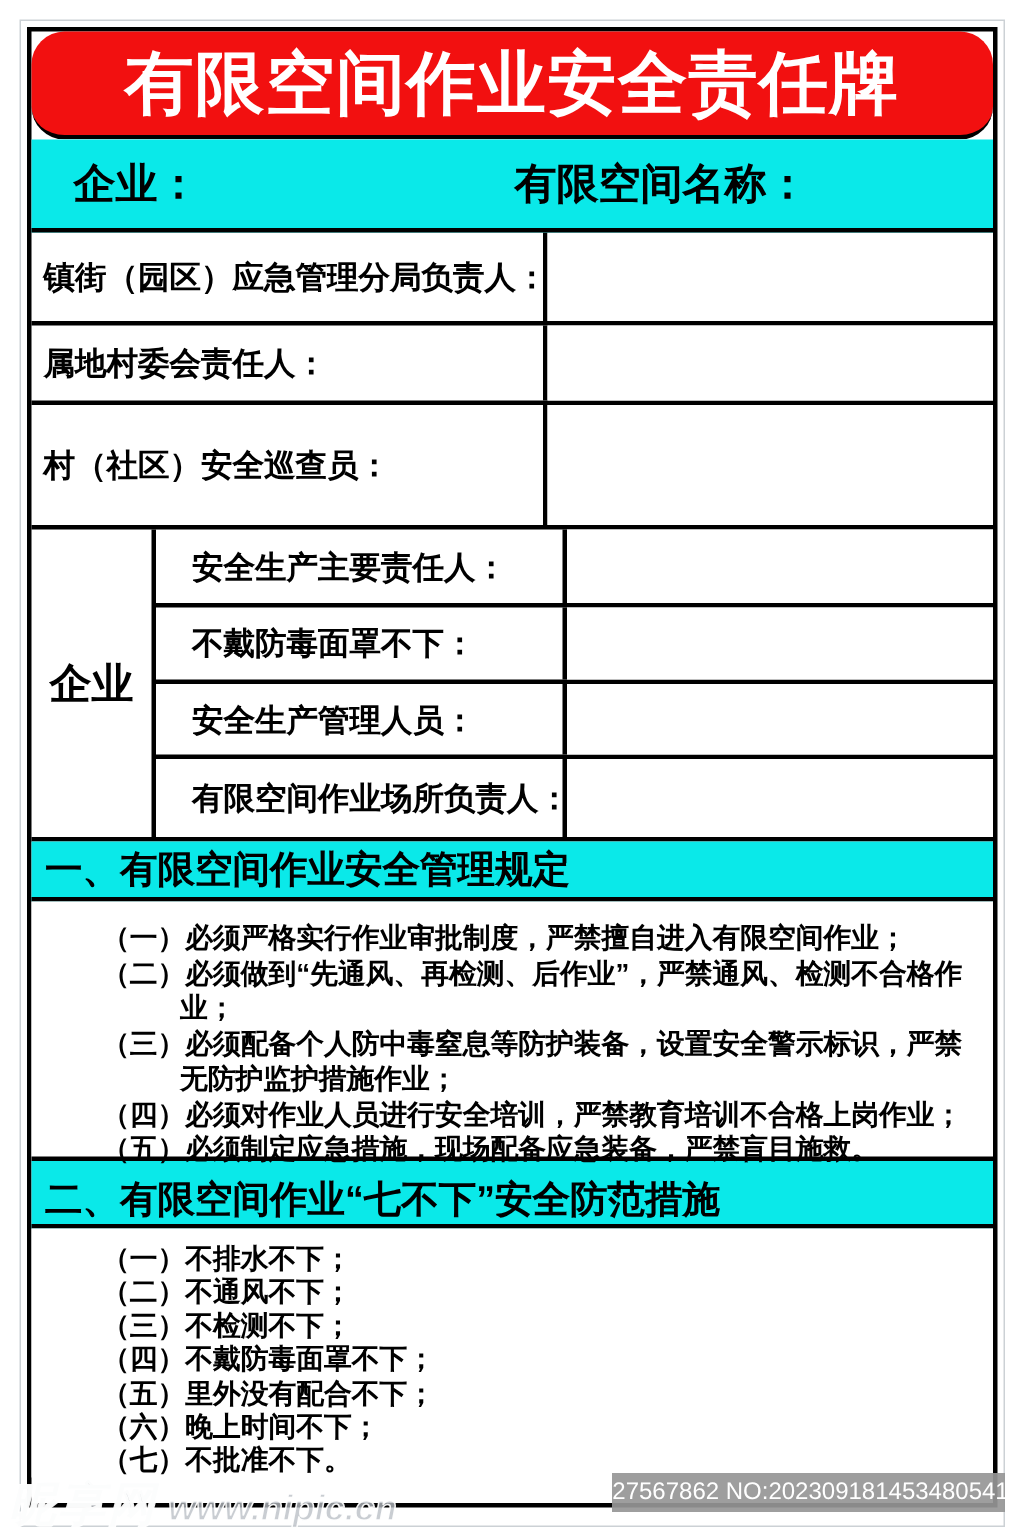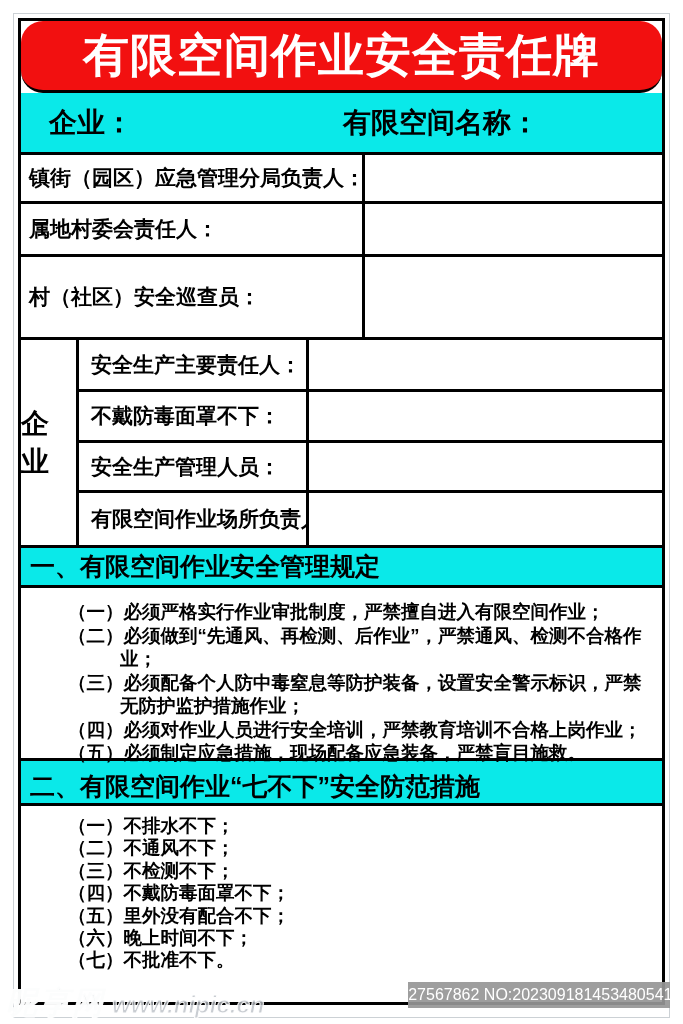--- a/index.html
+++ b/index.html
@@ -22,40 +22,40 @@
   }
   .title-text { color:#fff; font-size:46px; font-weight:bold; letter-spacing:1px; white-space:nowrap; }
   .band-cyan-top {
     height: 62px; border-bottom: 3px solid #000; background: var(--band-cyan, #0ae9e9);
     position: relative; display: flex; align-items: center;
     font-size: 28px; font-weight: bold;
   }
   .company-label { margin-left: 28px; white-space: nowrap; text-align: right; }
   .space-name-label { position: absolute; left: 322px; top: 50%; transform: translateY(-50%); white-space: nowrap; }
   .row { display: flex; border-bottom: 3px solid #000; }
-  .row-1 { height: 49px; }
+  .row-1 { height: 62px; }
   .row-2 { height: 53px; }
   .row-3 { height: 83px; }
   .cell-label {
     width: 344px; border-right: 3px solid #000;
     display: flex; align-items: center; padding-left: 8px;
     font-size: 21px; font-weight: bold; white-space: nowrap;
   }
   .cell-value { flex: 1; background: #fff; }
   .ent { height: 208px; border-bottom: 3px solid #000; display: flex; }
   .ent-head {
-    width: 58px; border-right: 3px solid #000;
+    width: 83px; border-right: 3px solid #000;
     display: flex; align-items: center; justify-content: center;
     font-size: 28px; font-weight: bold;
   }
   .ent-rows { flex: 1; display: flex; flex-direction: column; }
   .ent-row { display: flex; border-bottom: 3px solid #000; }
   .ent-row:last-child { border-bottom: none; flex: 1; }
   .ent-row-1 { height: 52px; } .ent-row-2 { height: 51px; } .ent-row-3 { height: 50px; }
-  .ent-row .cell-label { width: 230px; padding-left: 12px; }
+  .ent-row .cell-label { width: 274px; padding-left: 24px; }
   .band-sec {
     background: var(--band-cyan, #0ae9e9); border-bottom: 3px solid #000;
     display: flex; align-items: center; padding-left: 9px;
     font-size: 25px; font-weight: bold; white-space: nowrap;
   }
   .sec-1 { height: 40px; } .sec-2 { height: 45px; align-items: flex-end; }
   .content { border-bottom: 3px solid #000; background:#fff; }
   .content-1 { height: 173px; }
   .content-2 { height: 166px; border-bottom: none; }
   .content ul { list-style: none; padding: 12px 6px 0 47px; font-weight: bold; }

